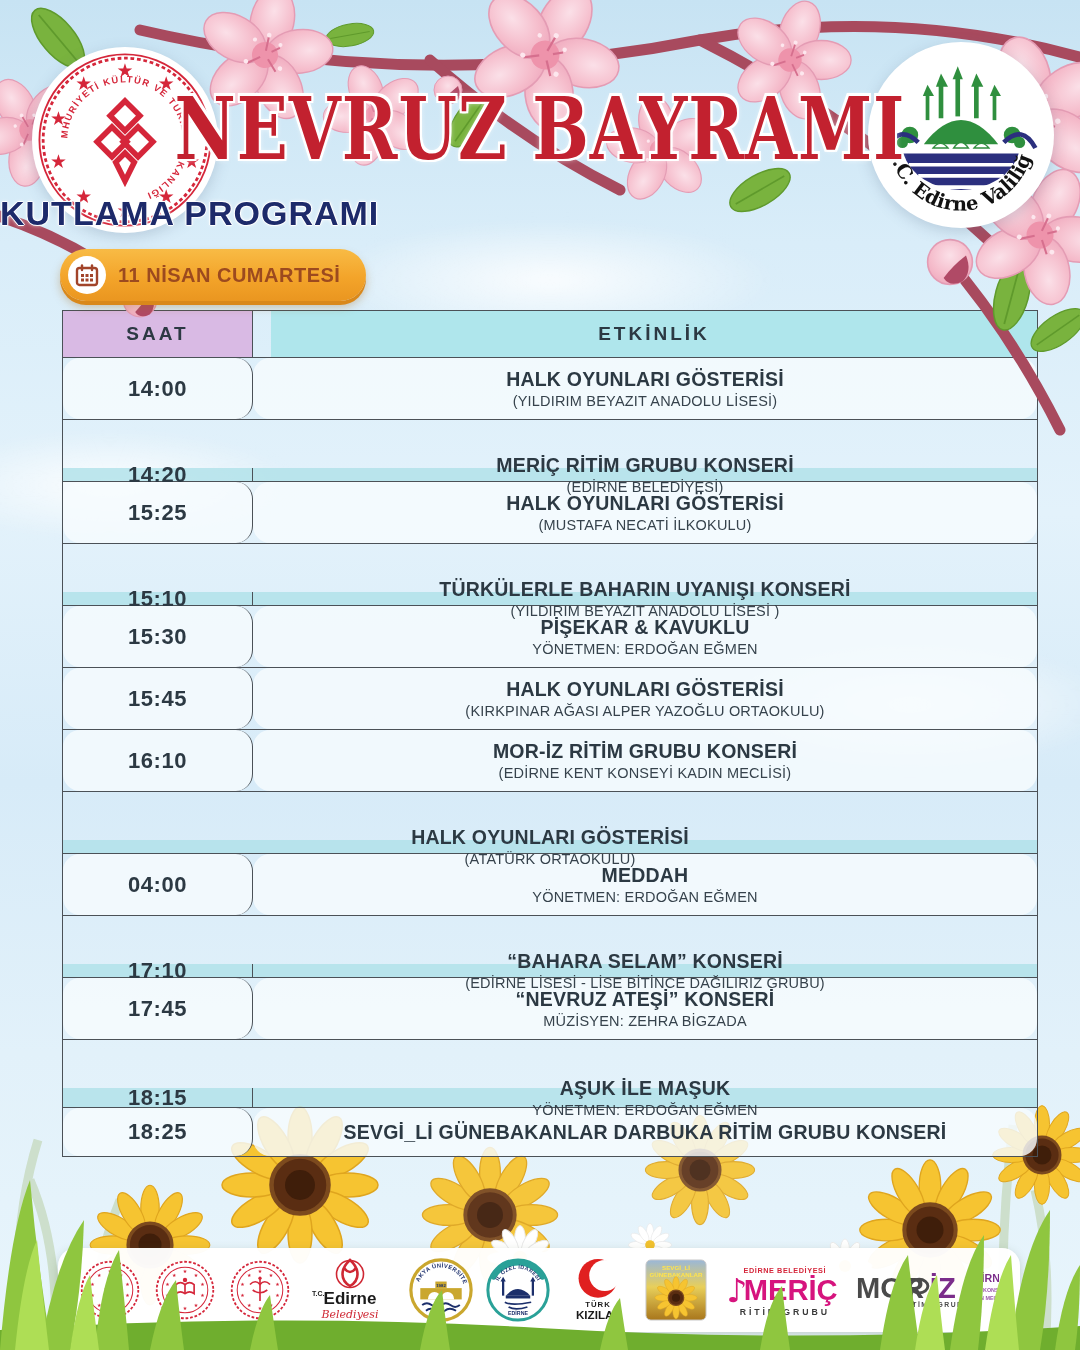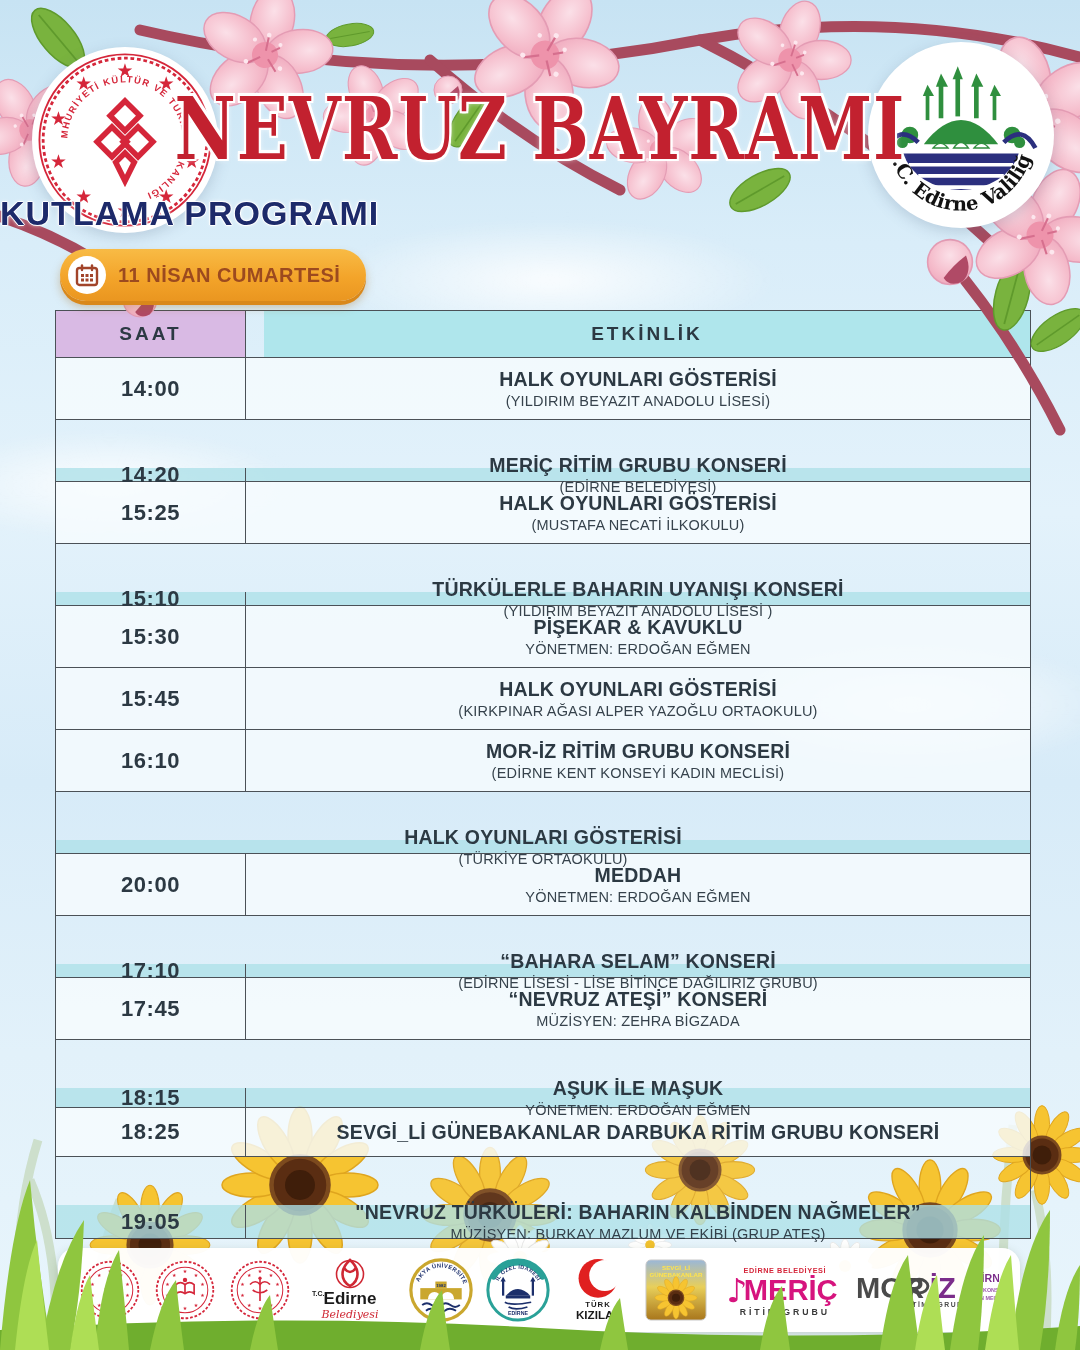--- a/index.html
+++ b/index.html
@@ -30,31 +30,31 @@
     position:absolute;left:60px;top:249px;height:52px;padding:0 26px 0 8px;border-radius:28px;
     background:linear-gradient(180deg,#f8bb45 0%,#f3a42a 55%,#ea9620 100%);
     box-shadow:0 4px 0 #d9881b,0 6px 10px rgba(160,100,20,.35);
     display:flex;align-items:center;gap:12px;
   }
   .badge .cal{width:38px;height:38px;border-radius:50%;background:#fff;display:flex;align-items:center;justify-content:center;}
   .badge .txt{font-weight:800;font-size:20px;letter-spacing:.5px;color:#9c4a1f;}
 
   
   .table{
-    position:absolute;left:55px;top:310px;width:976px;
+    position:absolute;left:62px;top:310px;width:976px;
     border:1.6px solid #4b5157;box-sizing:border-box;
     color:#2c3943;
   }
   .tr{display:flex;border-top:1.6px solid #4b5157;}
   .tr:first-child{border-top:none;}
   .td-time{width:190px;flex:0 0 190px;border-right:1.6px solid #4b5157;display:flex;align-items:center;justify-content:center;box-sizing:border-box;}
   .td-event{flex:1;display:flex;flex-direction:column;align-items:center;justify-content:center;gap:3px;padding:4px 14px;box-sizing:border-box;text-align:center;}
   .head .td-time{background:#d9bae4;}
   .head .td-event{background:#afe6ec;margin-left:18px;}
-  .tone-light .td-time,.tone-light .td-event{background:rgba(247,251,254,.82);}
+  .tone-light .td-time,.tone-light .td-event{background:rgba(247,251,254,.82);border-radius:17px;}
   .tone-teal  .td-time,.tone-teal  .td-event{background:rgba(173,224,232,.78);margin-top:48px;}
   .th{font-weight:800;font-size:19px;letter-spacing:3px;}
   .time{font-weight:800;font-size:22px;letter-spacing:.5px;}
   .ev-title{font-weight:800;font-size:19.5px;letter-spacing:.2px;line-height:1.15;}
   .ev-sub{font-weight:400;font-size:14.5px;letter-spacing:.2px;opacity:.95;}
   .ev-sub:empty{display:none;}
 
   
   .strip{
     position:absolute;left:58px;top:1248px;width:962px;height:84px;border-radius:18px;
@@ -233,25 +233,25 @@
     <div class="tr tone-light" style="height:61px">
       <div class="td-time time">16:10</div>
       <div class="td-event">
         <div class="ev-title">MOR-İZ RİTİM GRUBU KONSERİ</div>
         <div class="ev-sub">(EDİRNE KENT KONSEYİ KADIN MECLİSİ)</div>
       </div>
     </div>
     <div class="tr tone-teal" style="height:61px">
       <div class="td-event">
         <div class="ev-title">HALK OYUNLARI GÖSTERİSİ</div>
-        <div class="ev-sub">(TÜRKİYE ORTAOKULU)</div>
-      </div>
-    </div>
-    <div class="tr tone-light" style="height:61px">
-      <div class="td-time time">20:00</div>
+        <div class="ev-sub">(ATATÜRK ORTAOKULU)</div>
+      </div>
+    </div>
+    <div class="tr tone-light" style="height:61px">
+      <div class="td-time time">04:00</div>
       <div class="td-event">
         <div class="ev-title">MEDDAH</div>
         <div class="ev-sub">YÖNETMEN: ERDOĞAN EĞMEN</div>
       </div>
     </div>
     <div class="tr tone-teal" style="height:61px">
       <div class="td-time time">17:10</div>
       <div class="td-event">
         <div class="ev-title">“BAHARA SELAM” KONSERİ</div>
         <div class="ev-sub">(EDİRNE LİSESİ - LİSE BİTİNCE DAĞILIRIZ GRUBU)</div>
@@ -269,27 +269,20 @@
       <div class="td-event">
         <div class="ev-title">AŞUK İLE MAŞUK</div>
         <div class="ev-sub">YÖNETMEN: ERDOĞAN EĞMEN</div>
       </div>
     </div>
     <div class="tr tone-light" style="height:48px">
       <div class="td-time time">18:25</div>
       <div class="td-event">
         <div class="ev-title">SEVGİ_Lİ GÜNEBAKANLAR DARBUKA RİTİM GRUBU KONSERİ</div>
 
-      </div>
-    </div>
-    <div class="tr tone-teal" style="height:81px">
-      <div class="td-time time">19:05</div>
-      <div class="td-event">
-        <div class="ev-title">"NEVRUZ TÜRKÜLERİ: BAHARIN KALBİNDEN NAĞMELER”</div>
-        <div class="ev-sub">MÜZİSYEN: BURKAY MAZLUM VE EKİBİ (GRUP ATEŞ)</div>
       </div>
     </div>
   </div>
 
   <svg class="layer" viewBox="0 0 1080 470" width="1080" height="470">
     <g stroke="#a84a5e" stroke-width="11" fill="none" stroke-linecap="round">
       <path d="M140,30 Q420,95 700,40 Q900,5 1090,60"></path>
       <path d="M430,60 Q520,140 620,190"></path>
       <path d="M700,40 Q860,120 1010,260"></path>
       <path d="M-20,210 Q80,240 150,300"></path>

